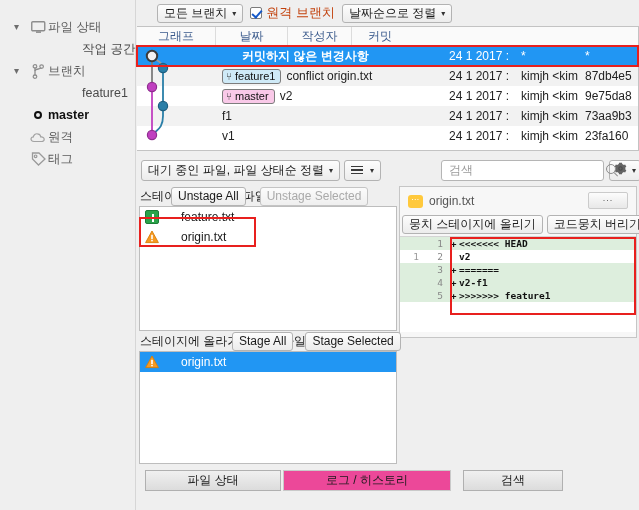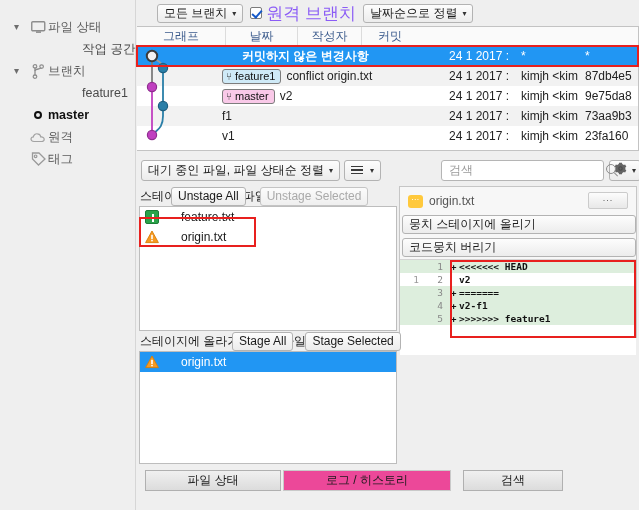--- a/index.html
+++ b/index.html
@@ -96,21 +96,21 @@
     margin-right: 4px;
   }
   .chkbox::after {
     content: "";
     position: absolute; left: 3px; top: 0px;
     width: 4px; height: 8px;
     border: solid #1559c9;
     border-width: 0 2px 2px 0;
     transform: rotate(42deg);
   }
-  .chk-label { font-size: 17px; color: #8b5cf6; }
+  .chk-label { font-size: 13px; color: #c2410c; }
   #skip-cell {
     position: absolute; right: 0; top: 0;
     width: 71px; height: 26px;
     background: #e6e6e6;
     border-left: 1px solid #cfcfcf;
     display: flex; align-items: center; justify-content: center;
     font-size: 12px; color: #1a1a1a;
   }
 
   
@@ -125,21 +125,21 @@
     display: flex; height: 19px;
     background: #fafafa;
     border-bottom: 1px solid #c9c9c9;
   }
   #colhead .ch {
     display: flex; align-items: center; justify-content: center;
     font-size: 12px; color: #3a5a8c;
     border-right: 1px solid #dcdcdc;
     height: 100%;
   }
-  .c-graph { width: 89px; }
+  .c-graph { width: 79px; }
   .c-desc  { width: 229px; }
   .c-date  { width: 72px; }
   .c-auth  { width: 64px; }
   .c-hash  { width: 56px; border-right: none !important; }
 
   #rows { position: relative; }
   .row {
     display: flex; height: 20px; align-items: center;
     position: relative;
   }
@@ -324,21 +324,20 @@
     background: linear-gradient(180deg,#fcfcfc 0%,#e8e8e8 100%);
     border: 1px solid #cbcbcb;
     border-radius: 2px;
     display: flex; align-items: center; justify-content: center;
     font-size: 9px; color: #555; letter-spacing: 1px;
     padding-bottom: 5px;
   }
   #diff-buttons {
     display: flex; gap: 4px;
     padding: 0 0 2px 2px;
-    flex-direction: column;
   }
   #diff-body {
     position: relative;
     background: #fff;
     border-top: 1px solid #d4d4d4;
     height: 96px;
     overflow: hidden;
     font-family: "DejaVu Sans Mono", monospace;
     font-size: 9.5px;
   }

